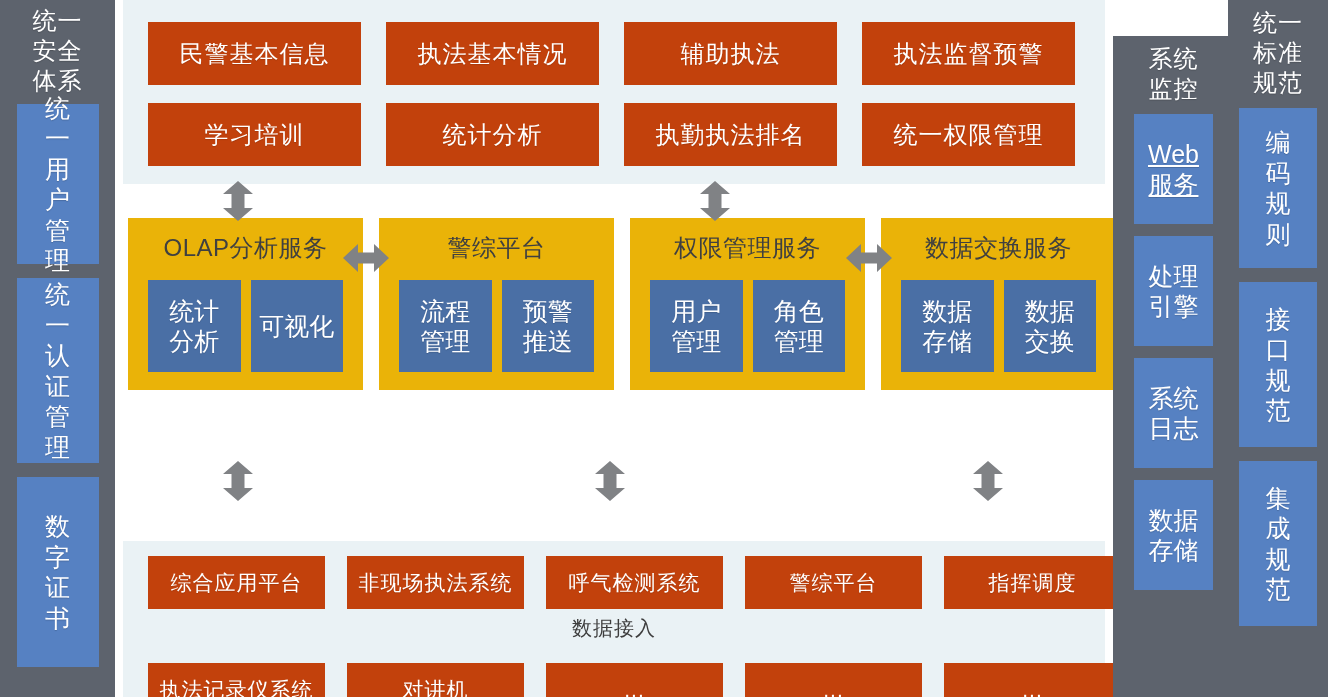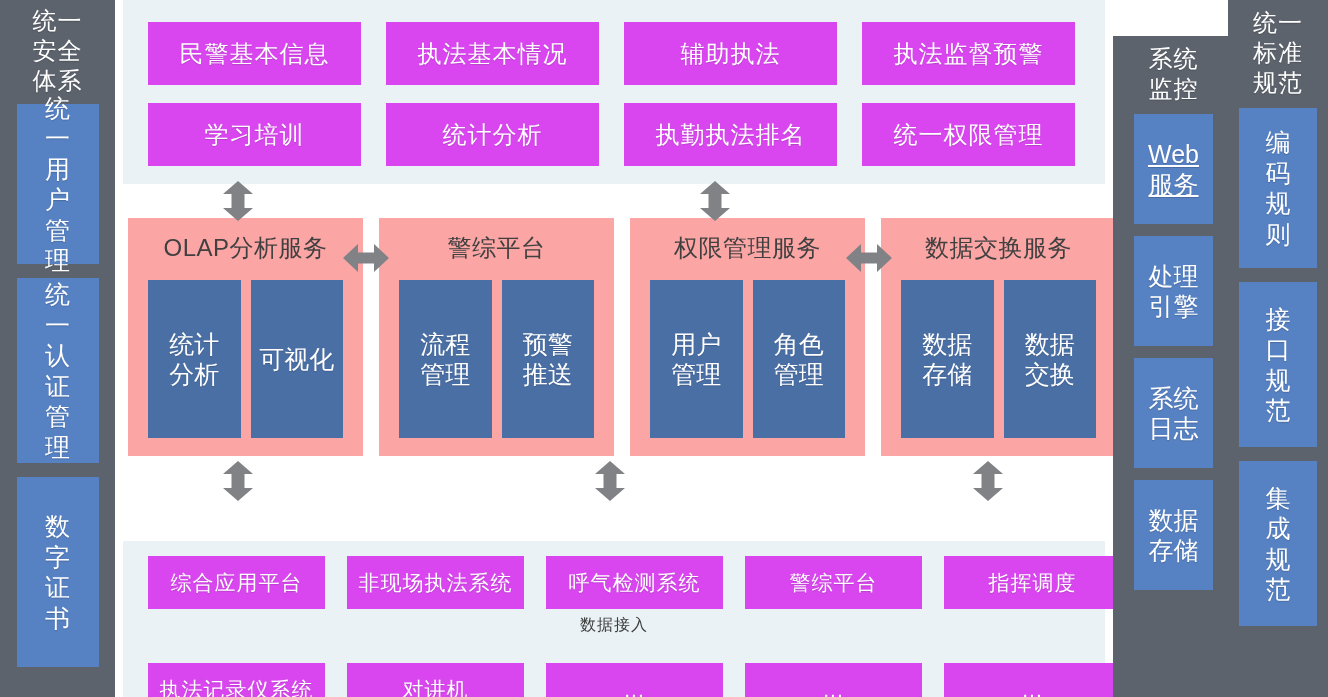--- a/index.html
+++ b/index.html
@@ -53,30 +53,30 @@
   .band-svc{top:218px;height:238px;background:transparent;}
   .band-data{top:505px;height:192px;background:#eaf2f5;margin-top:36px;}
 
   
   .app-grid{
     position:absolute;left:25px;top:22px;right:25px;
     display:grid;grid-template-columns:repeat(4,213px);
     grid-auto-rows:63px;column-gap:25px;row-gap:18px;
   }
   .tile-teal{
-    background:#d946ef;color:#ffffff;
+    background:#c2410c;color:#ffffff;
     display:flex;align-items:center;justify-content:center;
     font-size:24px;letter-spacing:1px;
     text-shadow:0 1px 1px rgba(0,0,0,.14);
   }
 
   
   .svc-row{position:absolute;left:5px;top:0;display:flex;gap:16px;}
   .svc-panel{
-    width:235px;height:238px;background:#fca5a5;
+    width:235px;height:172px;background:#eab308;
     position:relative;box-sizing:border-box;padding-left:24px;
   }
   .svc-title{
     position:absolute;top:14px;left:0;right:0;text-align:center;
     font-size:24px;color:#404040;letter-spacing:.5px;
   }
   .svc-inner{
     position:absolute;left:20px;right:20px;top:62px;bottom:18px;
     display:flex;gap:10px;
   }
@@ -90,21 +90,21 @@
   
   .data-grid{
     position:absolute;left:25px;top:15px;right:25px;
     display:grid;grid-template-columns:repeat(5,177px);
     grid-auto-rows:53px;column-gap:22px;
   }
   .data-grid.row2{top:122px;}
   .data-grid .tile-teal{font-size:21px;}
   .data-label{
     position:absolute;left:0;right:0;top:74px;text-align:center;
-    font-size:16px;color:#3d3d3d;letter-spacing:1px;
+    font-size:20px;color:#3d3d3d;letter-spacing:1px;
   }
 
   
   .arrow{position:absolute;}
   .arrow svg{display:block;}
 </style>
 </head>
 <body>
 
 <div class="stage">

